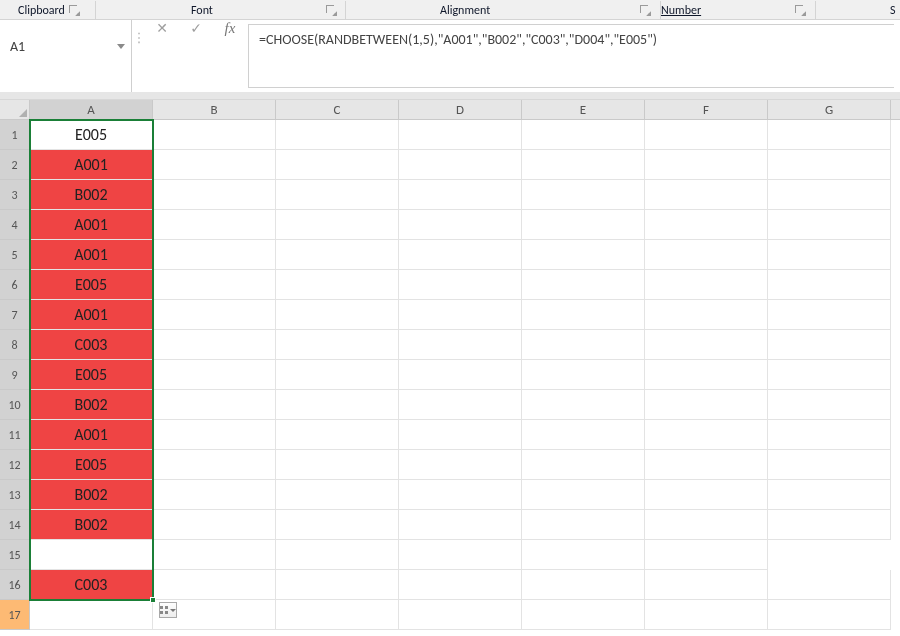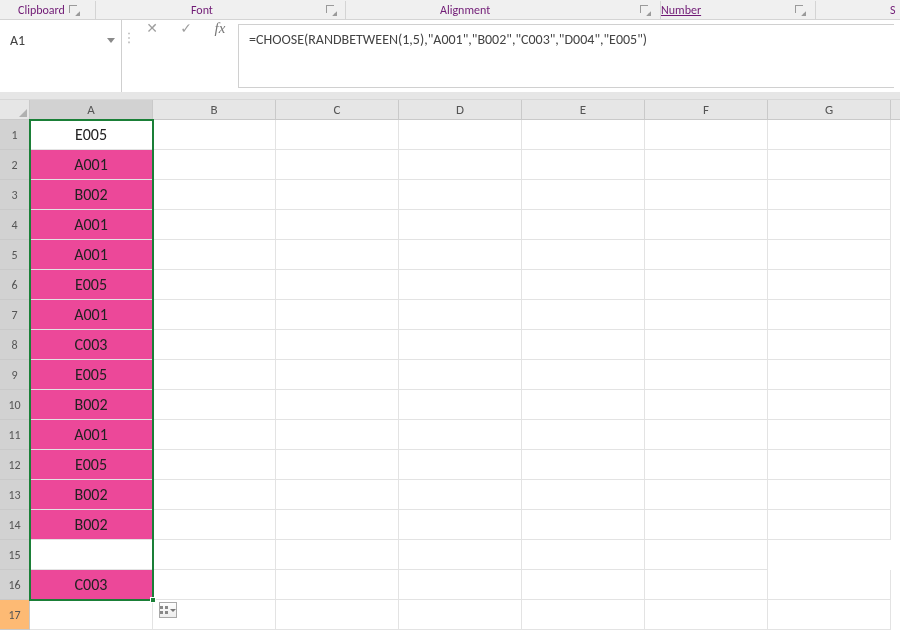--- a/index.html
+++ b/index.html
@@ -15,21 +15,21 @@
   }
 
   
   .ribbon-strip {
     height: 20px;
     background: #f0f0f0;
     border-bottom: 1px solid #d4d4d4;
     display: flex;
     align-items: center;
     position: relative;
-    color: #701a75;
+    color: #0f172a;
     font-size: 12px;
   }
   .ribbon-group {
     position: absolute;
     display: flex;
     align-items: center;
     gap: 4px;
   }
   .dlg-icon {
     width: 10px;
@@ -68,28 +68,28 @@
 
   
   .formula-row {
     display: flex;
     align-items: stretch;
     height: 72px;
     background: #ffffff;
     position: relative;
   }
   .name-box-wrap {
-    width: 122px;
+    width: 132px;
     border: 1px solid #cfcfcf;
     border-left: none;
     border-top: none;
     border-bottom: none;
     display: flex;
     align-items: flex-start;
-    padding-top: 8px;
+    padding-top: 14px;
     position: relative;
     background:#fff;
   }
   .name-box {
     width: 100%;
     height: 24px;
     display: flex;
     align-items: center;
     justify-content: space-between;
     padding: 0 6px 0 10px;
@@ -224,21 +224,21 @@
     border-bottom: 1px solid #e3e3e3;
     display: flex;
     align-items: center;
     justify-content: center;
     font-size: 16px;
     color: #222;
     background:#fff;
     font-family: Calibri, Arial, sans-serif;
   }
   .cell.selrange {
-    background:#ec4899;
+    background:#ef4444;
   }
   .cell.active {
     background:#ffffff;
   }
 
   
   .selection-outline {
     position:absolute;
     border: 2px solid #1a7f37;
     pointer-events:none;

